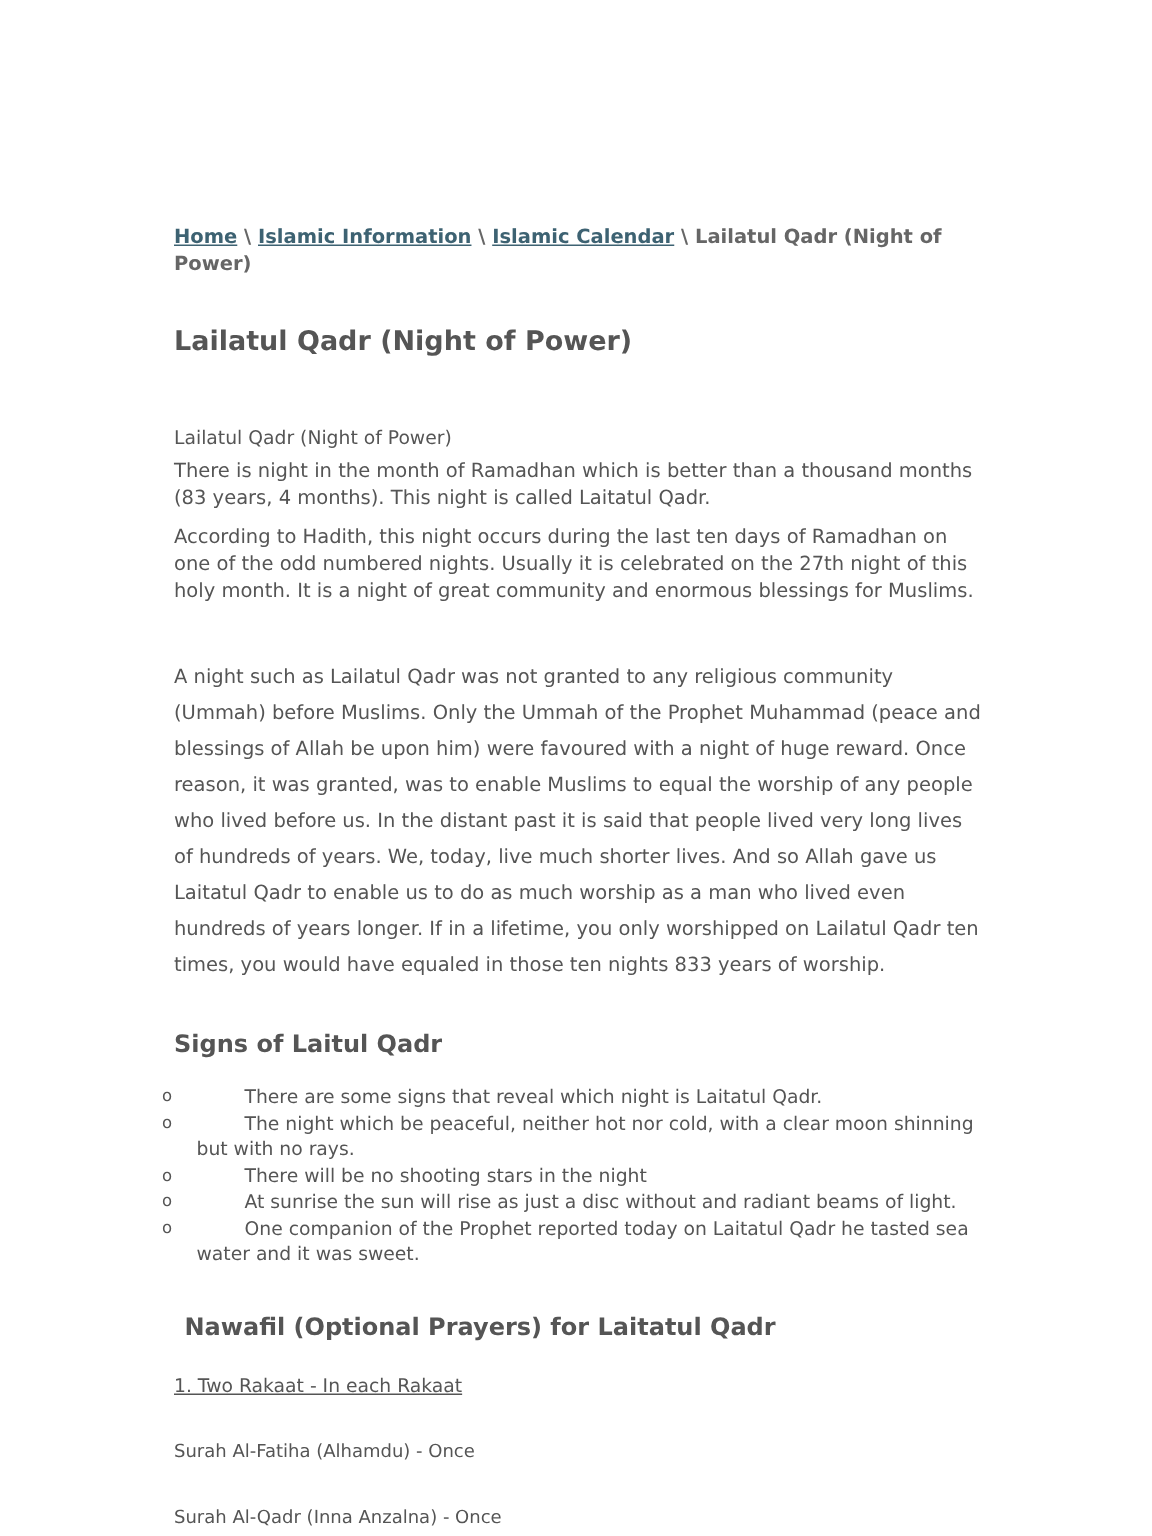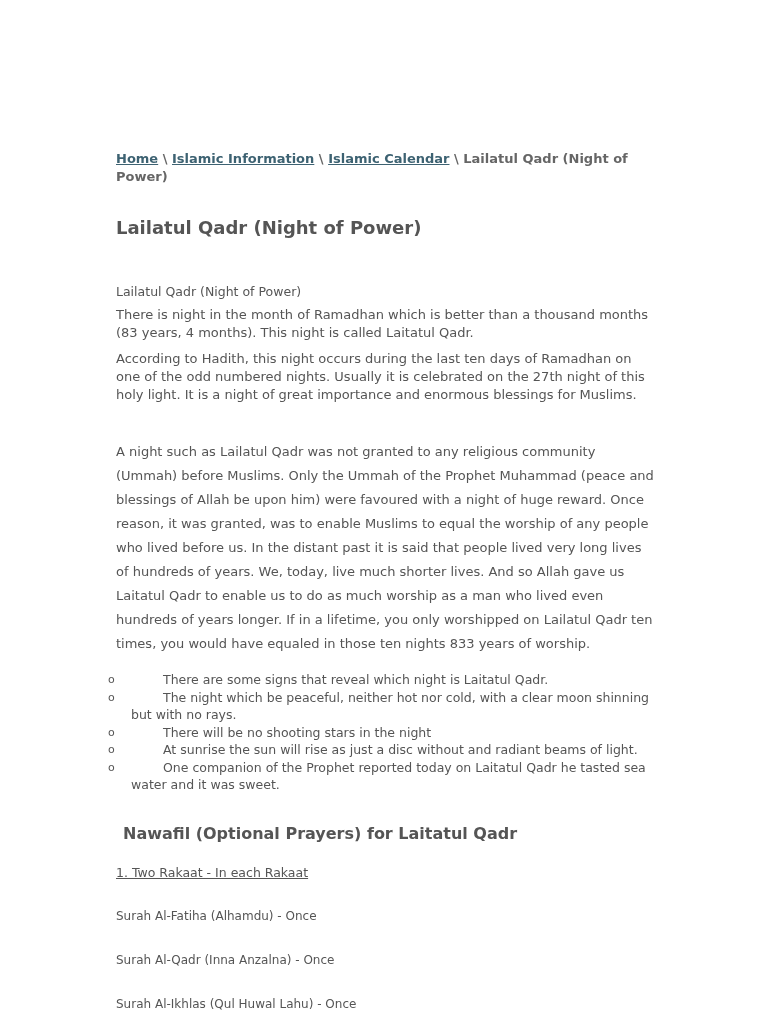--- a/index.html
+++ b/index.html
@@ -105,23 +105,24 @@
 
   <div class="breadcrumb">
     <a href="#">Home</a><span> \ </span><a href="#">Islamic Information</a><span> \ </span><a href="#">Islamic Calendar</a><span> \ </span><span>Lailatul Qadr (Night of Power)</span>
   </div>
 
   <h1 class="page-title">Lailatul Qadr (Night of Power)</h1>
 
   <p class="intro-title">Lailatul Qadr (Night of Power)</p>
 
   <p class="para tight">There is night in the month of Ramadhan which is better than a thousand months (83 years, 4 months). This night is called Laitatul Qadr.</p>
-  <p class="para">According to Hadith, this night occurs during the last ten days of Ramadhan on one of the odd numbered nights. Usually it is celebrated on the 27th night of this holy light. It is a night of great importance and enormous blessings for Muslims.</p>
+  <p class="para">According to Hadith, this night occurs during the last ten days of Ramadhan on one of the odd numbered nights. Usually it is celebrated on the 27th night of this holy month. It is a night of great community and enormous blessings for Muslims.</p>
   <p class="para spaced">A night such as Lailatul Qadr was not granted to any religious community (Ummah) before Muslims. Only the Ummah of the Prophet Muhammad (peace and blessings of Allah be upon him) were favoured with a night of huge reward. Once reason, it  was granted, was to enable Muslims to equal the worship of any people who lived before us. In the distant past it is said that people lived very long lives of hundreds of years. We, today, live much shorter lives. And so Allah gave us Laitatul Qadr to enable us to do as much worship as a man who lived even hundreds of years longer. If in a lifetime, you only worshipped on Lailatul Qadr ten times, you would have equaled in those ten nights 833 years of worship.</p>
 
+  <h2 class="section">Signs of Laitul Qadr</h2>
 
   <ul class="signs">
     <li><span class="bullet">o</span><span>There are some signs that reveal which night is Laitatul Qadr.</span></li>
     <li><span class="bullet">o</span><span>The night which be peaceful, neither hot nor cold, with a clear moon shinning but with no rays.</span></li>
     <li><span class="bullet">o</span><span>There will be no shooting stars in the night</span></li>
     <li><span class="bullet">o</span><span>At sunrise the sun will rise as just a disc without and radiant beams of light.</span></li>
     <li><span class="bullet">o</span><span>One companion of the Prophet reported today on Laitatul Qadr he tasted sea water and it was sweet.</span></li>
   </ul>
 
   <h2 class="section nawafil">Nawafil (Optional Prayers) for Laitatul Qadr</h2>

